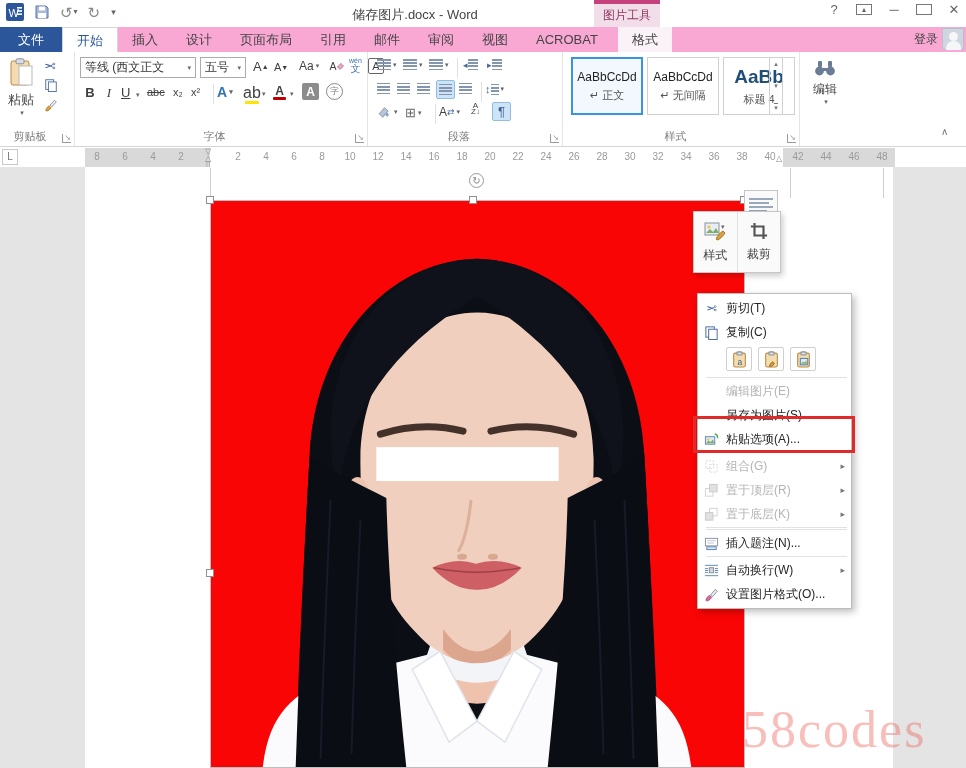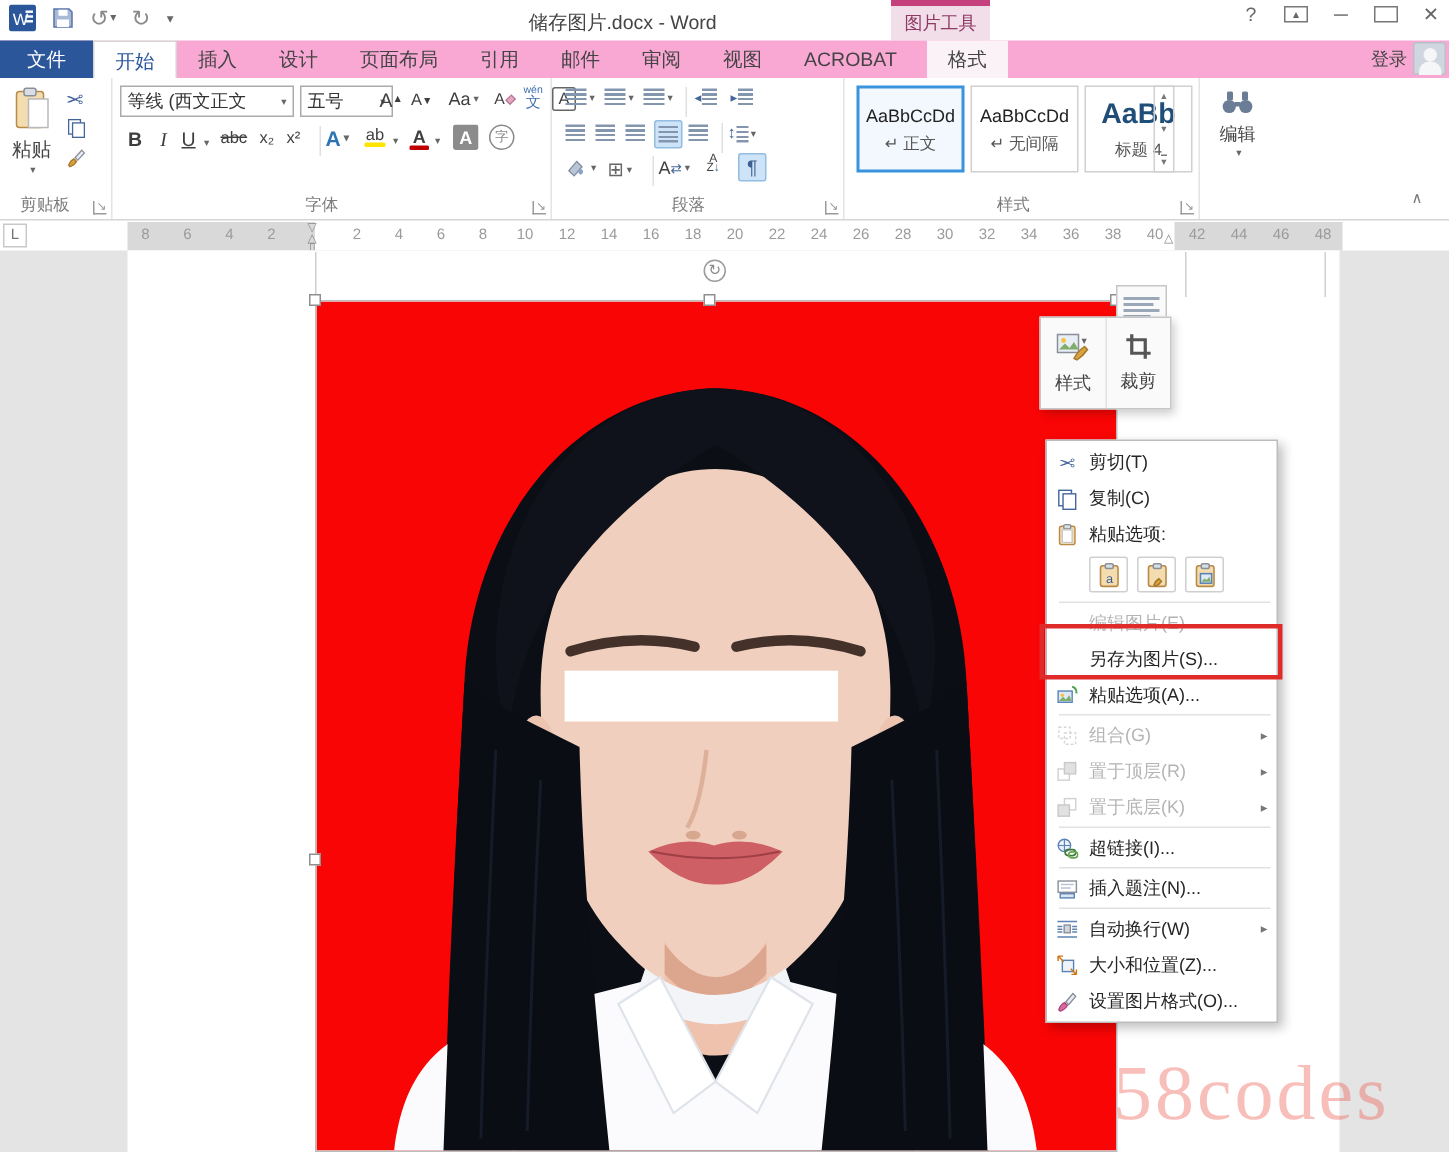--- a/index.html
+++ b/index.html
@@ -169,21 +169,21 @@
     </span>
     <div class="grp-label">剪贴板</div>
     <div class="launch">↘</div>
   </div>
 
   <div class="grp" style="left:76px;width:292px">
     <div class="combo abs" style="left:4px;top:5px;width:116px">
         <span>等线 (西文正文</span>
         <span class="dd">▾</span>
       </div>
-    <div class="combo abs" style="left:124px;top:5px;width:62px">
+    <div class="combo abs" style="left:124px;top:5px;width:46px">
         <span>五号</span>
         <span class="dd">▾</span>
       </div>
     <span class="rbtn abs" style="left:176px;top:6px;font-size:13px">
         <span>A</span>
         <sup style="font-size:7px">▲</sup>
       </span>
     <span class="rbtn abs" style="left:197px;top:8px;font-size:11px">
         <span>A</span>
         <sup style="font-size:7px">▼</sup>
@@ -224,21 +224,21 @@
       </span>
     <span class="rbtn abs" style="left:114px;top:33px;font-size:11px">
         <span>x²</span>
       </span>
     <span class="vline abs" style="left:134px;top:32px"></span>
     <span class="rbtn abs" style="left:140px;top:31px;font-size:14px;color:#2e74b5;font-weight:bold">
         <span>A</span>
         <span class="dd">▾</span>
       </span>
     <span class="rbtn abs" style="left:166px;top:31px;flex-direction:column">
-        <span style="font-size:11px">ab</span>
+        <span style="font-size:16px">ab</span>
         <span class="ubar" style="width:14px;background:#ffe400"></span>
       </span>
       <span class="dd abs" style="left:184px;top:38px">▾</span>
     <span class="rbtn abs" style="left:196px;top:31px;flex-direction:column">
         <span style="font-size:12px;font-weight:bold">A</span>
         <span class="ubar" style="width:13px;background:#c00000"></span>
       </span>
       <span class="dd abs" style="left:212px;top:38px">▾</span>
     <span class="rbtn abs" style="left:226px;top:31px;background:#8c8c8c;color:#fff;width:17px;height:17px;font-size:12px;font-weight:bold">
         <span>A</span>
@@ -469,30 +469,20 @@
     </div>
     <div class="mi">
       <span class="ic">
         <svg viewBox="0 0 16 16">
           <rect x="2" y="2" width="9" height="11" fill="#fff" stroke="#44669c"></rect>
           <rect x="5" y="4.5" width="9" height="11" fill="#fff" stroke="#44669c"></rect>
         </svg>
       </span>
       <span class="lab">复制(C)</span>
     </div>
-    <div class="mi">
-      <span class="ic">
-        <svg viewBox="0 0 16 16">
-          <rect x="2.5" y="2" width="11" height="13" rx="1.5" fill="#f3ddb0" stroke="#b98a43"></rect>
-          <rect x="5.5" y="0.8" width="5" height="3" rx="1" fill="#d9dee6" stroke="#8a8f98"></rect>
-          <rect x="4.5" y="4.5" width="7" height="9" fill="#fff" stroke="#c9c9c9"></rect>
-        </svg>
-      </span>
-      <span class="lab">粘贴选项:</span>
-    </div>
     <div class="popts">
       <div class="pchip">
         <svg viewBox="0 0 16 16">
           <rect x="2.5" y="2" width="11" height="13" rx="1.5" fill="#f3ddb0" stroke="#b98a43"></rect>
           <rect x="5.5" y="0.8" width="5" height="3" rx="1" fill="#d9dee6" stroke="#8a8f98"></rect>
           <text x="6" y="13" font-size="8" fill="#3a5d91">a</text>
         </svg>
       </div>
       <div class="pchip">
         <svg viewBox="0 0 16 16">
@@ -556,31 +546,20 @@
       <span class="ic">
         <svg viewBox="0 0 16 16">
           <rect x="6" y="1.5" width="8" height="8" fill="#fff" stroke="#999"></rect>
           <rect x="1.5" y="6" width="8" height="8" fill="#aebfd4" stroke="#7c8aa0"></rect>
         </svg>
       </span>
       <span class="lab">置于底层(K)</span>
       <span class="sub">▸</span>
     </div>
     <div class="msep"></div>
-    <div class="mi">
-      <span class="ic">
-        <svg viewBox="0 0 16 16">
-          <circle cx="6" cy="6" r="4.4" fill="#e8f0fa" stroke="#5b84b5"></circle>
-          <path d="M1.8 6 h8.4 M6 1.8 v8.4" stroke="#5b84b5" stroke-width=".8" fill="none"></path>
-          <rect x="6.5" y="9" width="7.5" height="4.2" rx="2.1" fill="none" stroke="#3d7a3d" stroke-width="1.2"></rect>
-          <rect x="9" y="10.6" width="6.5" height="4.2" rx="2.1" fill="none" stroke="#6aa84f" stroke-width="1.2"></rect>
-        </svg>
-      </span>
-      <span class="lab">超链接(I)...</span>
-    </div>
     <div class="msep"></div>
     <div class="mi">
       <span class="ic">
         <svg viewBox="0 0 16 16">
           <rect x="1.5" y="2.5" width="13" height="8" fill="#fff" stroke="#8a8f98"></rect>
           <line x1="3.5" y1="5" x2="12.5" y2="5" stroke="#b9c4d2"></line>
           <line x1="3.5" y1="7.5" x2="10.5" y2="7.5" stroke="#b9c4d2"></line>
           <rect x="3" y="11.5" width="10" height="3" fill="#dce6f2" stroke="#5b84b5"></rect>
         </svg>
       </span>
@@ -602,30 +581,20 @@
           </g>
           <rect x="5.8" y="5" width="4.4" height="5.5" fill="#cfd6df" stroke="#8a8f98"></rect>
         </svg>
       </span>
       <span class="lab">自动换行(W)</span>
       <span class="sub">▸</span>
     </div>
     <div class="mi">
       <span class="ic">
         <svg viewBox="0 0 16 16">
-          <rect x="4.5" y="4.5" width="8" height="8" fill="#eef3f9" stroke="#5b84b5"></rect>
-          <path d="M1.5 1.5 h3.5 M1.5 1.5 v3.5 M1.5 1.5 l4 4" stroke="#d2720f" fill="none"></path>
-          <path d="M14.5 14.5 h-3.5 M14.5 14.5 v-3.5 M14.5 14.5 l-4-4" stroke="#d2720f" fill="none"></path>
-        </svg>
-      </span>
-      <span class="lab">大小和位置(Z)...</span>
-    </div>
-    <div class="mi">
-      <span class="ic">
-        <svg viewBox="0 0 16 16">
           <path d="M2 14 c1-3 2-4 4-5 l2 2 c-1 2-2 3-5 4z" fill="#d96a9e" stroke="#b04a7e"></path>
           <path d="M7 8.5 L12 2.5 l2 2 L9 10.5z" fill="#e8eef6" stroke="#8a8f98"></path>
         </svg>
       </span>
       <span class="lab">设置图片格式(O)...</span>
     </div>
   </div>
 <div id="redbox" style="border-color: rgb(224, 43, 43);"></div>
 
 <div id="watermark">58codes</div>

